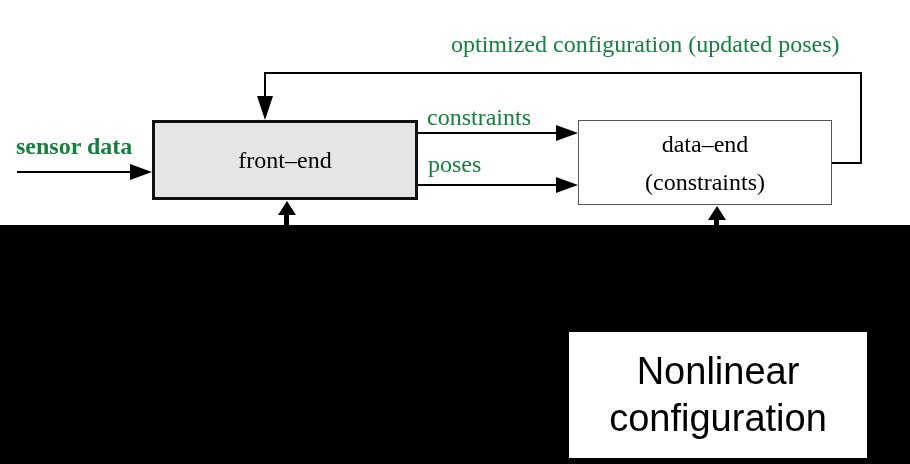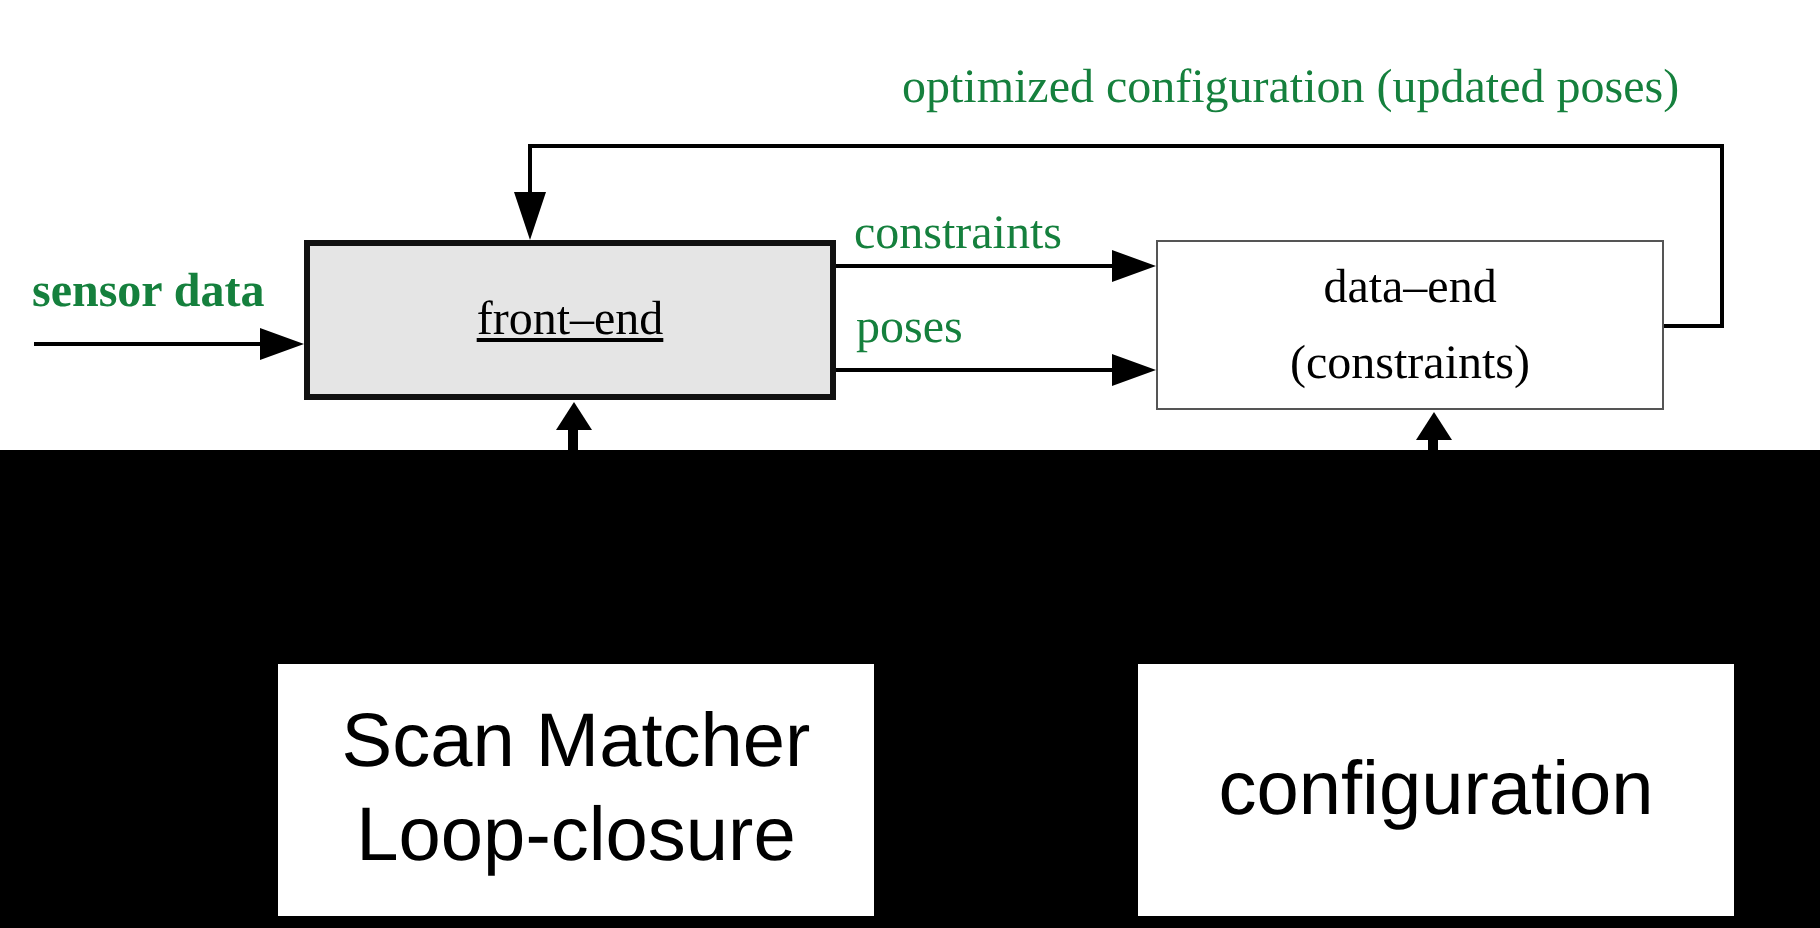--- a/index.html
+++ b/index.html
@@ -11,21 +11,21 @@
   
   .dlabel{position:absolute;font-size:24px;line-height:26px;white-space:nowrap;color:#15803d;}
   
   .node{
     position:absolute;box-sizing:border-box;display:flex;flex-direction:column;
     align-items:center;justify-content:center;text-align:center;
     font-size:24px;
   }
   #front-end-box{
     left:152px;top:120px;width:266px;height:80px;
-    background:#e5e5e5;border:3px solid #111;line-height:33px;text-decoration:underline;
+    background:#e5e5e5;border:3px solid #111;line-height:33px;
   }
   #back-end-box{
     left:578px;top:120px;width:254px;height:85px;
     background:#ffffff;border:1.5px solid #555;line-height:38px;
   }
   
   .head-right{position:absolute;width:0;height:0;
     border-top:8px solid transparent;border-bottom:8px solid transparent;
     border-left:22px solid #000;}
   .head-down{position:absolute;width:0;height:0;
@@ -91,22 +91,19 @@
     <div class="head-up" style="left:278px;top:201px;"></div>
     <div class="line" style="left:284px;top:212px;width:5px;height:13px;"></div>
   </div>
 
   <div>
     <div class="head-up" style="left:708px;top:206px;"></div>
     <div class="line" style="left:714px;top:215px;width:5px;height:10px;"></div>
   </div>
 
   <div id="black-band">
-    <div class="overlay-box" id="scan-matcher-box">
-      <div>Scan Matcher</div>
-      <div>Loop-closure</div>
-    </div>
     <div class="overlay-box" id="nonlinear-box">
+      <div>Nonlinear</div>
       <div>configuration</div>
     </div>
   </div>
 
 </div>
 
 </body></html>

